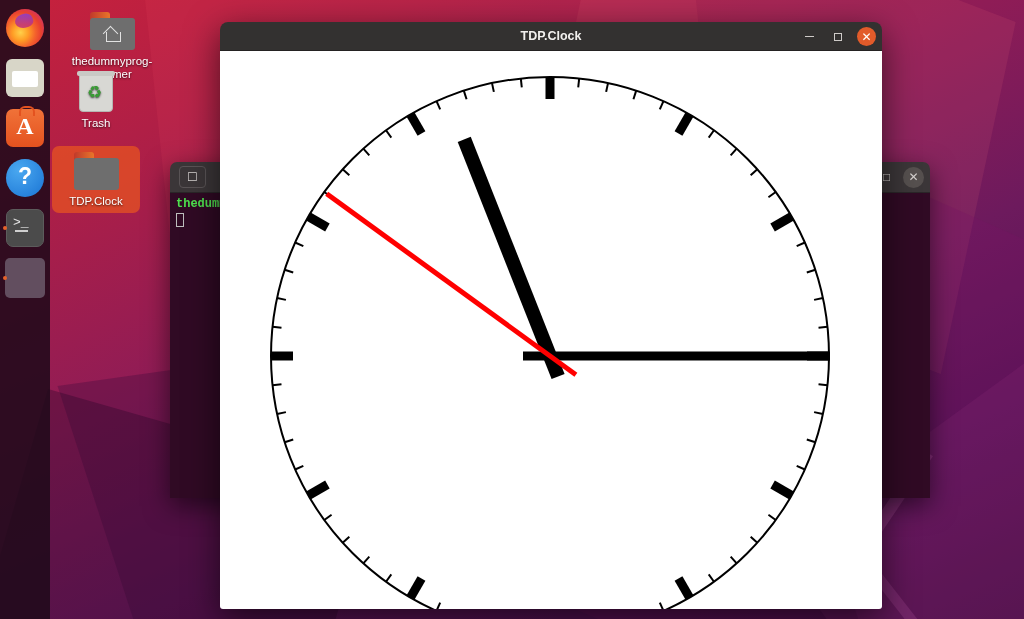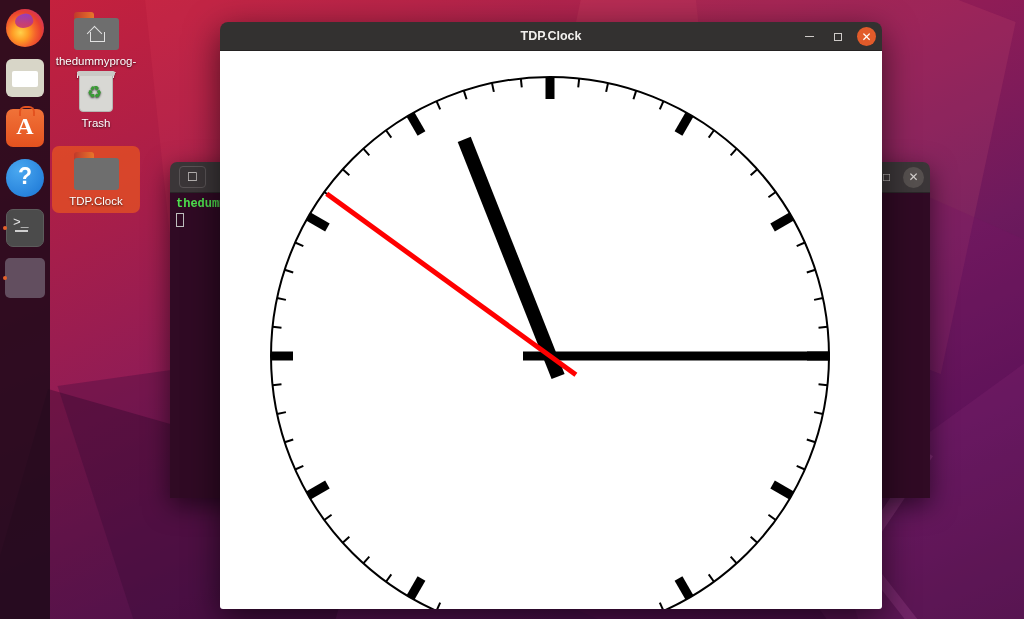--- a/index.html
+++ b/index.html
@@ -162,21 +162,21 @@
   <div class="facet f1"></div>
   <div class="facet f2"></div>
   <div class="facet f3"></div>
   <div class="facet f4"></div>
   <div class="facet f5"></div>
   <div class="facet f6"></div>
   <div class="facet f7"></div>
   <div class="facet f8"></div>
 </div>
 
-<div class="desk-icon" style="left:52px; top:6px;">
+<div class="desk-icon" style="left:68px; top:6px;">
   <div class="folder">
     <div class="tab orange"></div>
       <div class="body"></div>
       <div class="home"></div>
   </div>
   <div>thedummyprog-</div>
   <div>rammer</div>
 </div>
 
 <div class="desk-icon" style="left:52px; top:68px;">

